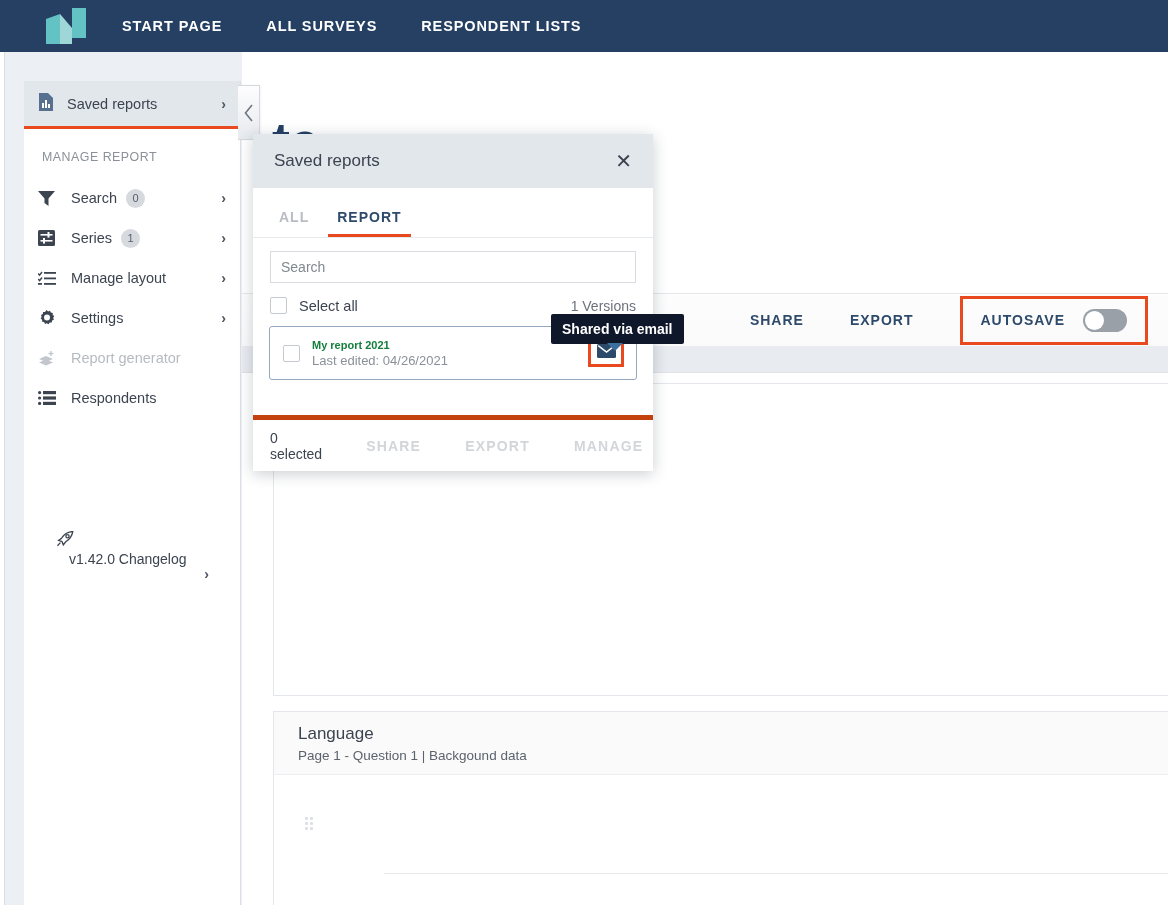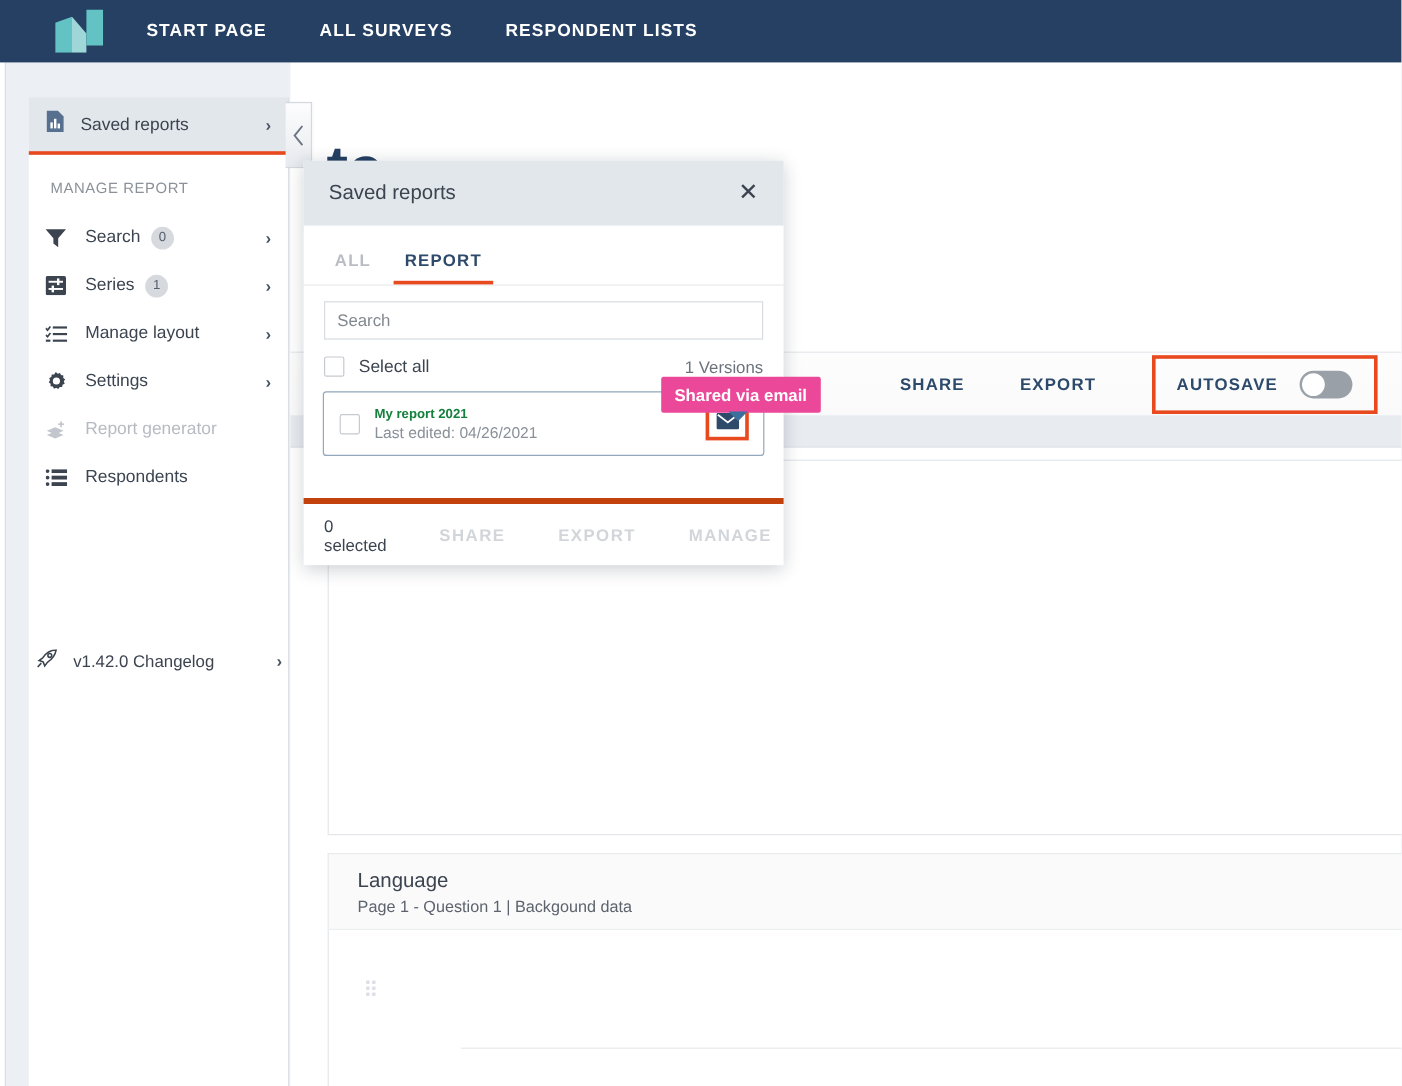--- a/index.html
+++ b/index.html
@@ -74,22 +74,22 @@
   .sb-item.disabled .sb-label { color: #b6bbc2; }
   .badge {
     display: inline-flex; align-items: center; justify-content: center;
     min-width: 19px; height: 19px; border-radius: 50%;
     background: #d6d9de; color: #56606d;
     font-size: 11px; margin-left: 9px; padding: 0 5px;
   }
   .chev { margin-left: auto; color: #4d5663; font-size: 14px; font-weight: bold; line-height: 1; }
   .sb-changelog {
     position: absolute; top: 450px; left: 0; width: 217px;
-    height: 40px; display: flex; align-items: center;
-    padding: 0 6px; cursor: pointer;
+    height: 40px; display: flex; align-items: flex-start;
+    padding: 0 32px; cursor: pointer; flex-direction: column;
   }
   .sb-changelog .sb-label { font-size: 14px; color: #3c4450; margin-left: 13px; }
 
   
   .collapse-tab {
     position: absolute; left: 238px; top: 33px;
     width: 22px; height: 55px;
     background: linear-gradient(180deg,#fdfdfe 0%, #e7eaee 100%);
     border: 1px solid #d5d9df; border-left: none;
     display: flex; align-items: center; justify-content: center;
@@ -256,21 +256,21 @@
   .modal-ft .sel-count { font-size: 14px; color: #3c4450; }
   .ft-btn {
     font-size: 14px; font-weight: bold; letter-spacing: 1.2px;
     color: #d2d5d9; margin-left: 44px; background: none; border: none;
     font-family: inherit; cursor: default;
   }
 
   
   .tooltip {
     position: absolute; left: 551px; top: 262px;
-    background: #ec4899; color: #ffffff;
+    background: #0f172a; color: #ffffff;
     font-size: 14px; font-weight: bold;
     padding: 7px 11px; border-radius: 2px;
     z-index: 90; white-space: nowrap;
   }
   .tooltip .arrow {
     position: absolute; left: 56px; bottom: -7px;
     width: 0; height: 0;
     border-left: 8px solid transparent;
     border-right: 8px solid transparent;
     border-top: 8px solid #3b6f9e;

